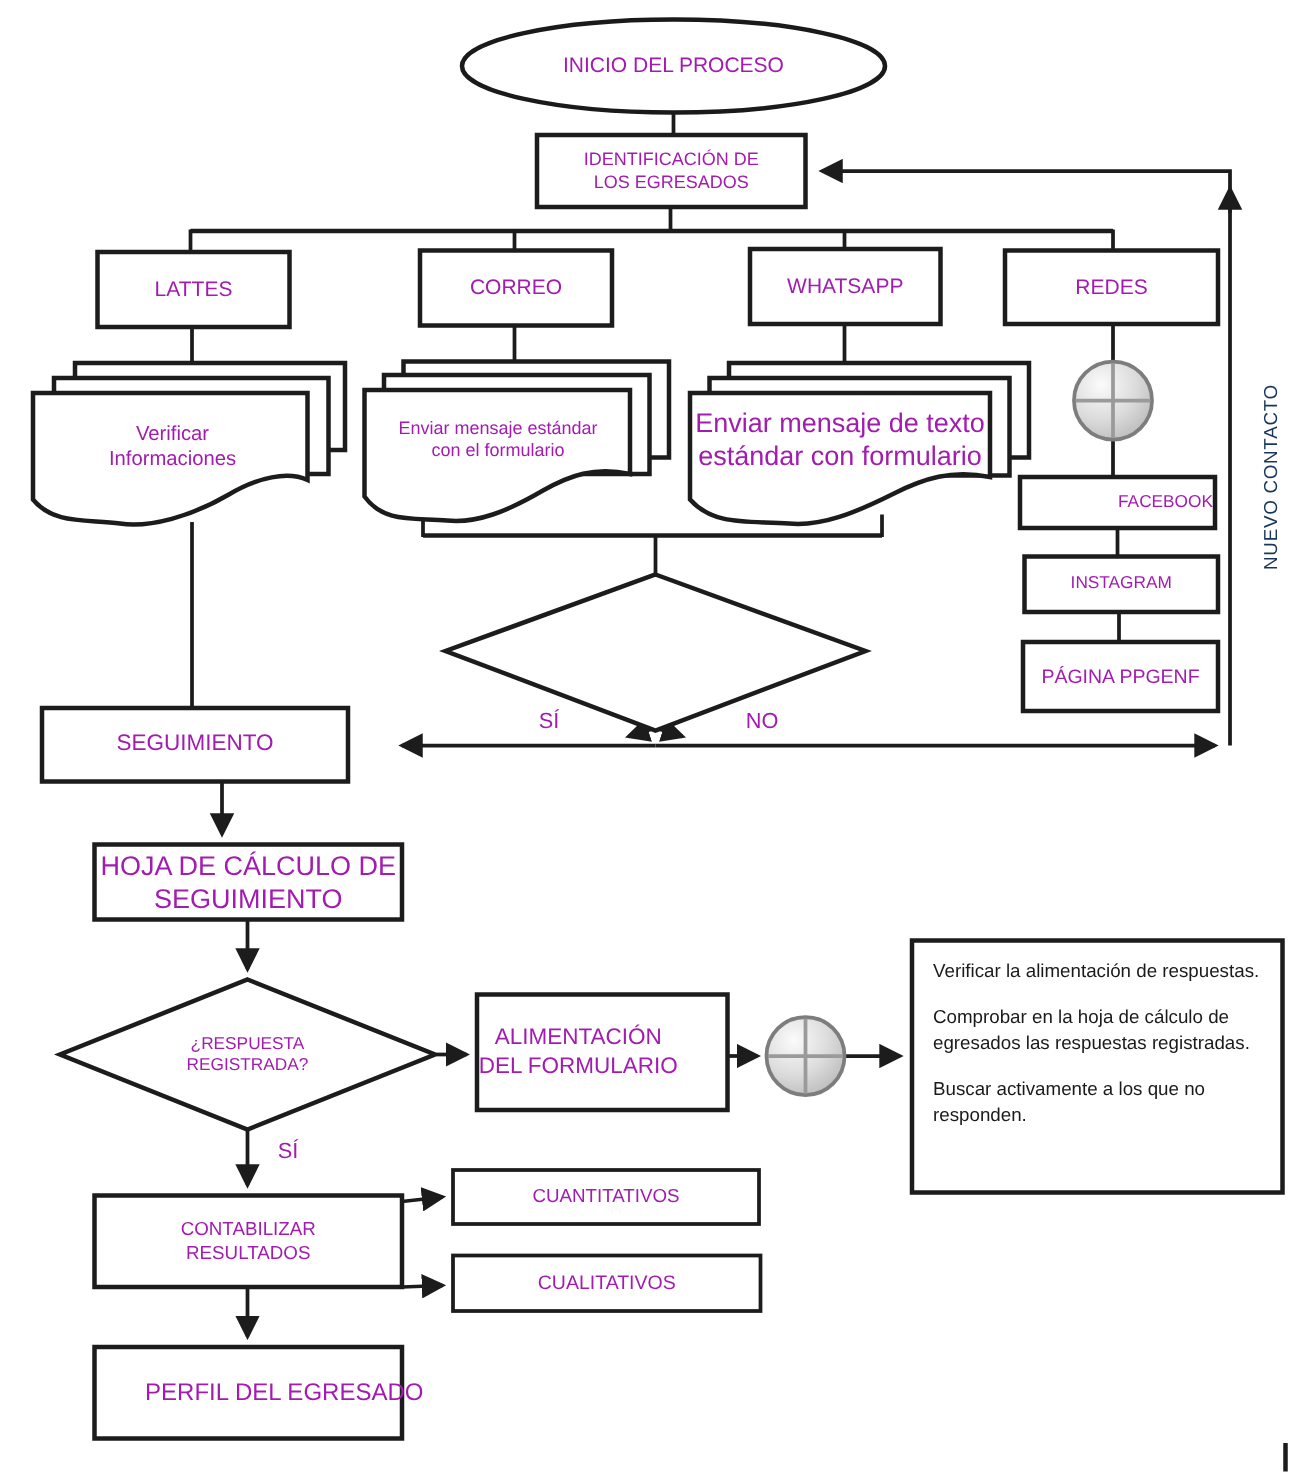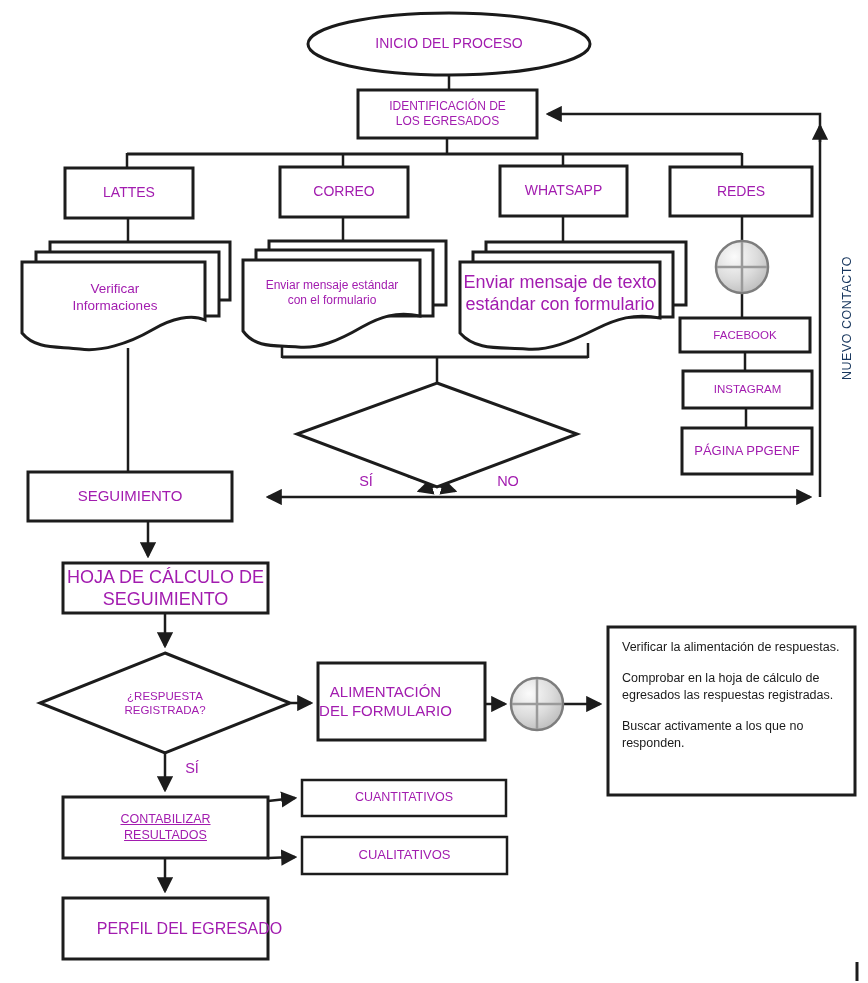--- a/index.html
+++ b/index.html
@@ -161,21 +161,21 @@
   <div class="lbl" style="left:500px;top:166px;width:127px;height:50px;font-size:14px;">WHATSAPP</div>
   <div class="lbl" style="left:670px;top:167px;width:142px;height:49px;font-size:14px;">REDES</div>
 
   <div class="lbl" style="left:30px;top:262px;width:170px;height:72px;font-size:13.5px;">Verificar
 Informaciones</div>
   <div class="lbl" style="left:246px;top:262px;width:172px;height:62px;font-size:12px;">Enviar mensaje estándar
 con el formulario</div>
   <div class="lbl" style="left:463px;top:262px;width:194px;height:62px;font-size:18px;">Enviar mensaje de texto
 estándar con formulario</div>
 
-  <div class="lbl" style="left:680px;top:318px;width:130px;height:34px;font-size:11.5px;">FACEBOOK</div>
+  <div class="lbl" style="left:680px;top:318px;width:130px;height:34px;font-size:11.5px;padding-left:32px;">FACEBOOK</div>
   <div class="lbl" style="left:683px;top:371px;width:129px;height:37px;font-size:11.5px;">INSTAGRAM</div>
   <div class="lbl" style="left:682px;top:428px;width:130px;height:46px;font-size:13px;">PÁGINA PPGENF</div>
 
   <div class="lbl rot" style="left:783px;top:307px;width:130px;height:22px;font-size:12.5px;color:#17365d;">NUEVO CONTACTO</div>
 
   <div class="lbl" style="left:348px;top:468px;width:36px;height:26px;font-size:14.5px;">SÍ</div>
   <div class="lbl" style="left:488px;top:468px;width:40px;height:26px;font-size:14.5px;">NO</div>
 
   <div class="lbl" style="left:28px;top:472px;width:204px;height:49px;font-size:15px;">SEGUIMIENTO</div>
   <div class="lbl" style="left:63px;top:563px;width:205px;height:50px;font-size:18px;">HOJA DE CÁLCULO DE
@@ -187,19 +187,19 @@
 
   <div class="lbl" style="left:318px;top:663px;width:135px;height:77px;font-size:15px;">ALIMENTACIÓN
 DEL FORMULARIO</div>
 
   <div class="notes">
     <p>Verificar la alimentación de respuestas.</p>
     <p>Comprobar en la hoja de cálculo de egresados las respuestas registradas.</p>
     <p>Buscar activamente a los que no responden.</p>
   </div>
 
-  <div class="lbl" style="left:63px;top:797px;width:205px;height:61px;font-size:12.5px;text-decoration:underline;">CONTABILIZAR
+  <div class="lbl" style="left:63px;top:797px;width:205px;height:61px;font-size:12.5px;">CONTABILIZAR
 RESULTADOS</div>
   <div class="lbl" style="left:302px;top:780px;width:204px;height:36px;font-size:12.5px;">CUANTITATIVOS</div>
   <div class="lbl" style="left:302px;top:837px;width:205px;height:37px;font-size:13px;">CUALITATIVOS</div>
   <div class="lbl" style="left:63px;top:898px;width:205px;height:61px;font-size:16px;padding-left:24px;">PERFIL DEL EGRESADO</div>
 
 </div>
 
 </body></html>

